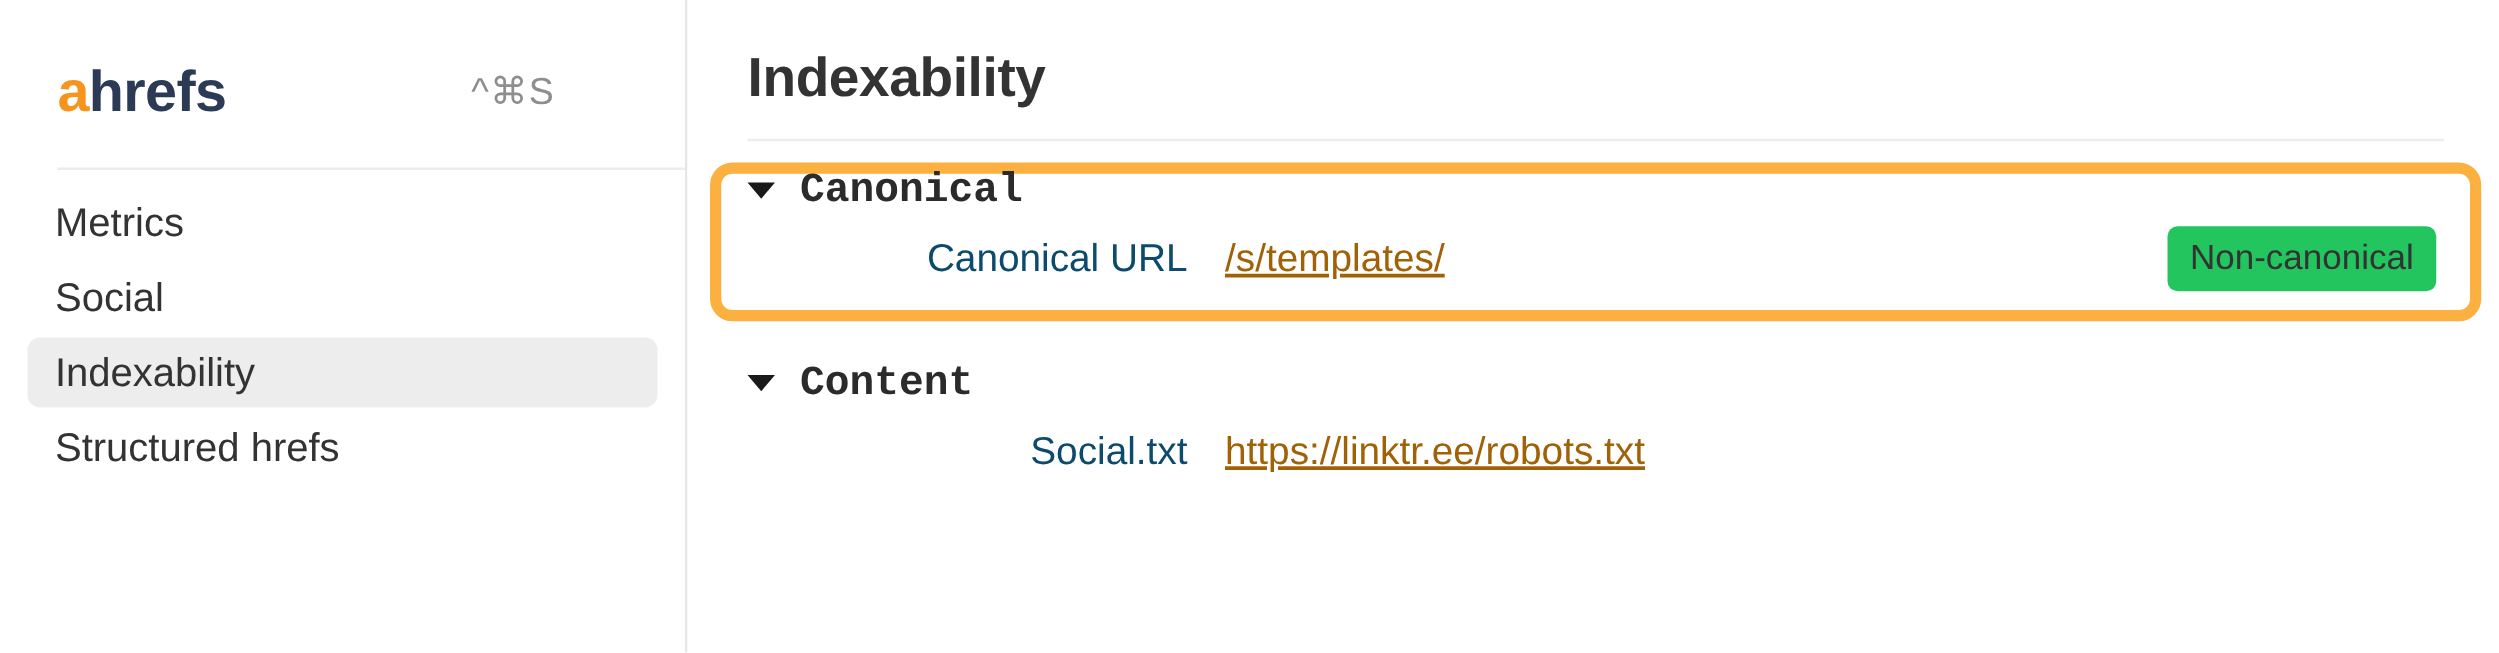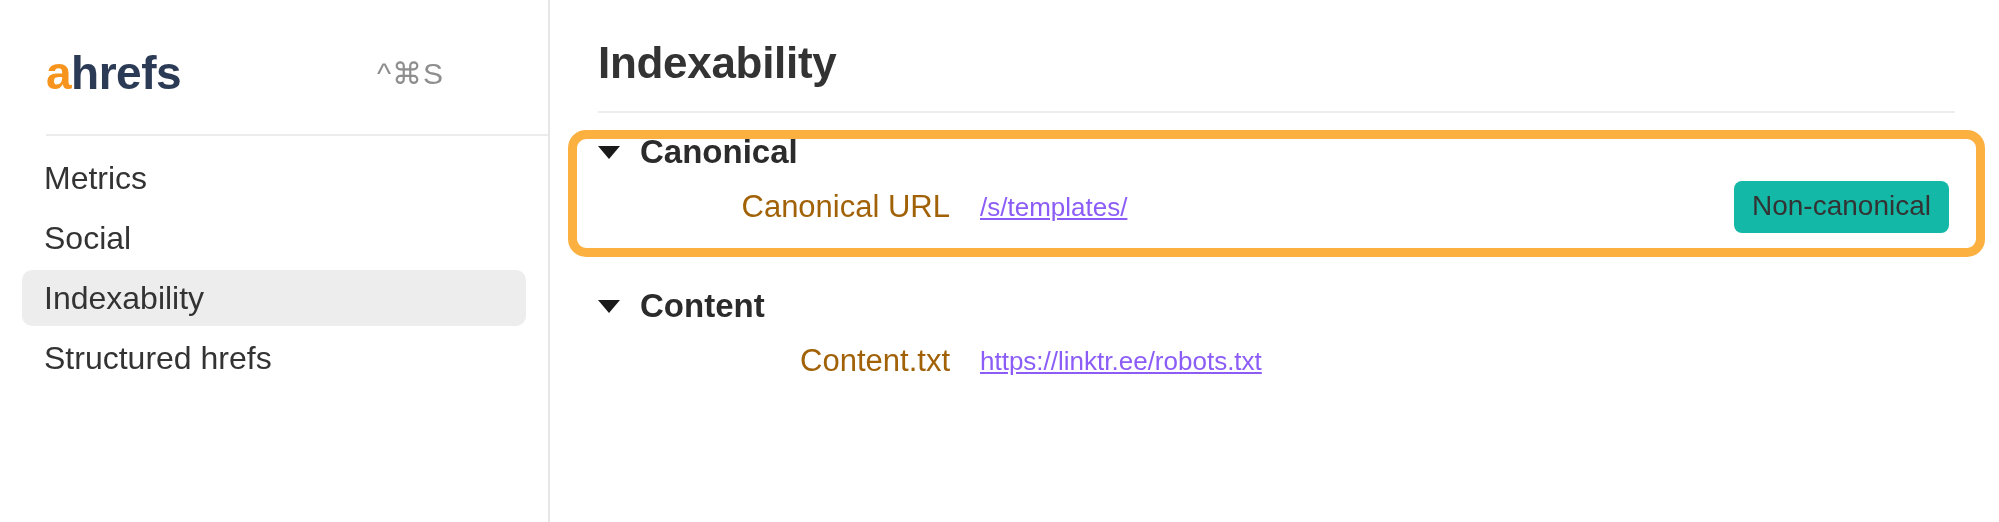--- a/index.html
+++ b/index.html
@@ -128,20 +128,21 @@
   }
   .section.canonical { top: 128px; }
   .section.robots { top: 282px; }
 
   .section-header {
     display: flex;
     align-items: center;
     height: 48px;
     padding-left: 48px;
     cursor: pointer;
+    font-family: Liberation Mono, monospace;
   }
   .caret {
     width: 0;
     height: 0;
     border-left: 11px solid transparent;
     border-right: 11px solid transparent;
     border-top: 13px solid #1a1a1a;
     margin-right: 20px;
     flex: 0 0 auto;
   }
@@ -158,34 +159,34 @@
     align-items: center;
     height: 62px;
     padding-left: 48px;
     padding-right: 40px;
   }
   .row-label {
     width: 382px;
     text-align: right;
     padding-right: 30px;
     font-size: 31px;
+    color: #0c4a6e;
+    white-space: nowrap;
+    flex: 0 0 auto;
+  }
+  .row-value {
+    font-size: 31px;
     color: #a16207;
-    white-space: nowrap;
-    flex: 0 0 auto;
-  }
-  .row-value {
-    font-size: 26px;
-    color: #8b5cf6;
     white-space: nowrap;
     cursor: pointer;
     flex: 0 0 auto;
   }
   .row-spacer { flex: 1 1 auto; }
   .badge {
-    background: #14b8a6;
+    background: #22c55e;
     color: #333333;
     font-size: 28px;
     border-radius: 8px;
     padding: 9px 18px 11px 18px;
     white-space: nowrap;
     margin-right: 10px;
   }
 </style>
 </head>
 <body>
@@ -238,20 +239,20 @@
         <span class="badge">Non-canonical</span>
       </div>
     </section>
 
     <section class="section robots">
       <div class="section-header">
         <span class="caret"></span>
         <span class="section-title">Content</span>
       </div>
       <div class="row">
-        <span class="row-label">Content.txt</span>
+        <span class="row-label">Social.txt</span>
         <a class="row-value" href="#">https://linktr.ee/robots.txt</a>
         <span class="row-spacer"></span>
       </div>
     </section>
 
   </main>
 </div>
 
 </body></html>

